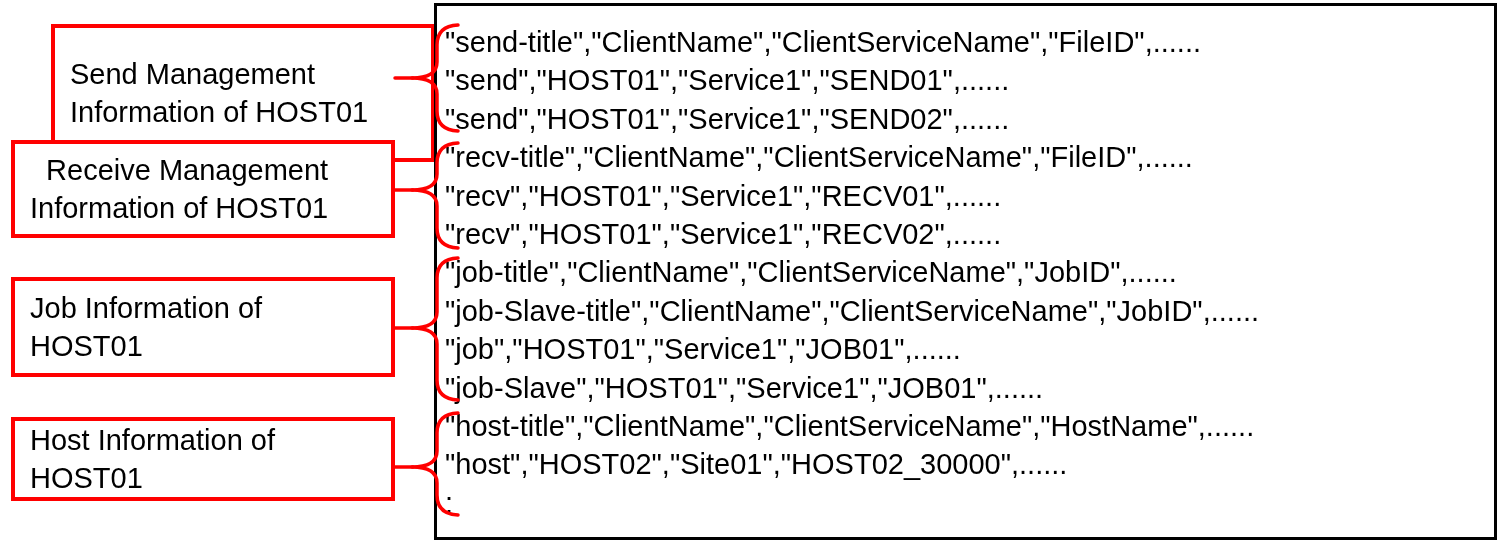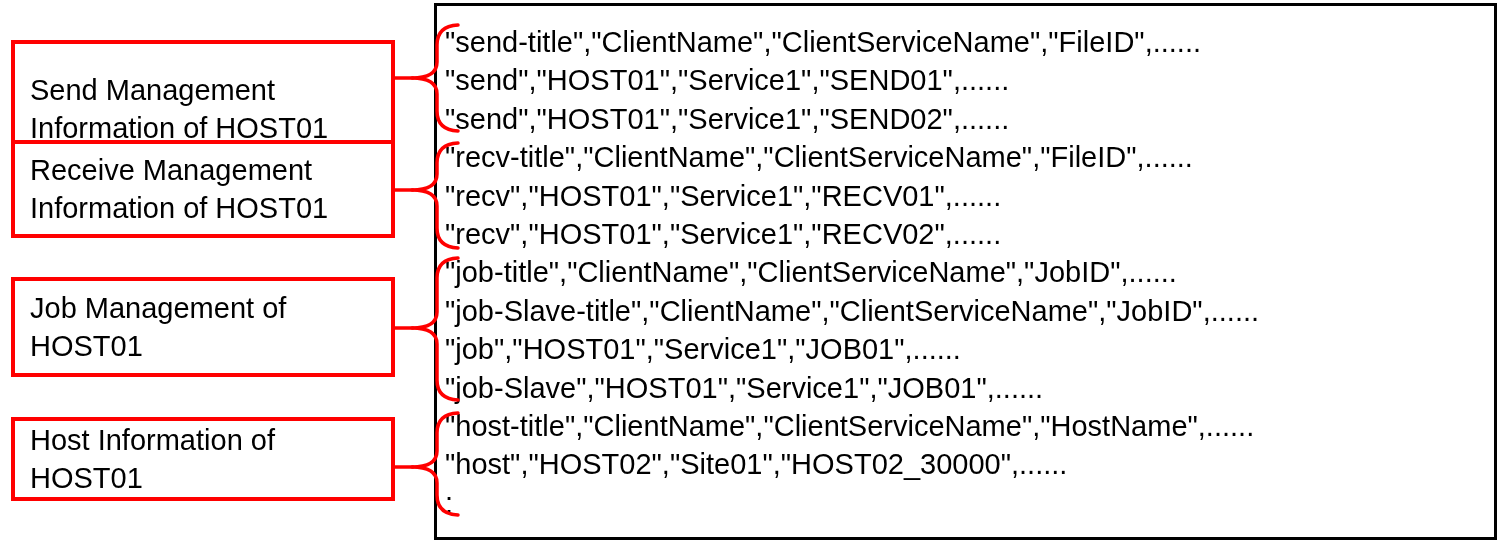--- a/index.html
+++ b/index.html
@@ -22,22 +22,22 @@
     left:11px;width:384px;
     box-sizing:border-box;
     border:4px solid var(--red);
     background:var(--bg);
     display:flex;align-items:center;
     padding-left:15px;
     font-size:29px;line-height:38px;
     white-space:pre-line;
     color:var(--ink);
   }
-  .callout-1{top:40px;height:138px;}
-  .callout-2{top:140px;height:98px;}
+  .callout-1{top:24px;height:138px;margin-left:40px;}
+  .callout-2{top:140px;height:98px;text-align:right;}
   .callout-3{top:277px;height:100px;}
   .callout-4{top:417px;height:84px;}
   
   .frame{
     position:absolute;
     left:434px;top:3px;
     width:1063px;height:537px;
     box-sizing:border-box;
     border:3px solid var(--ink);
     background:var(--bg);
@@ -70,21 +70,21 @@
 
   <div class="callout callout-1">
     <span>Send Management
 Information of HOST01</span>
   </div>
   <div class="callout callout-2">
     <span>Receive Management
 Information of HOST01</span>
   </div>
   <div class="callout callout-3">
-    <span>Job Management of
+    <span>Job Information of
 HOST01</span>
   </div>
   <div class="callout callout-4">
     <span>Host Information of
 HOST01</span>
   </div>
 
   <div class="frame">
     <div class="console">
       <div class="csv-line">"send-title","ClientName","ClientServiceName","FileID",......</div>

